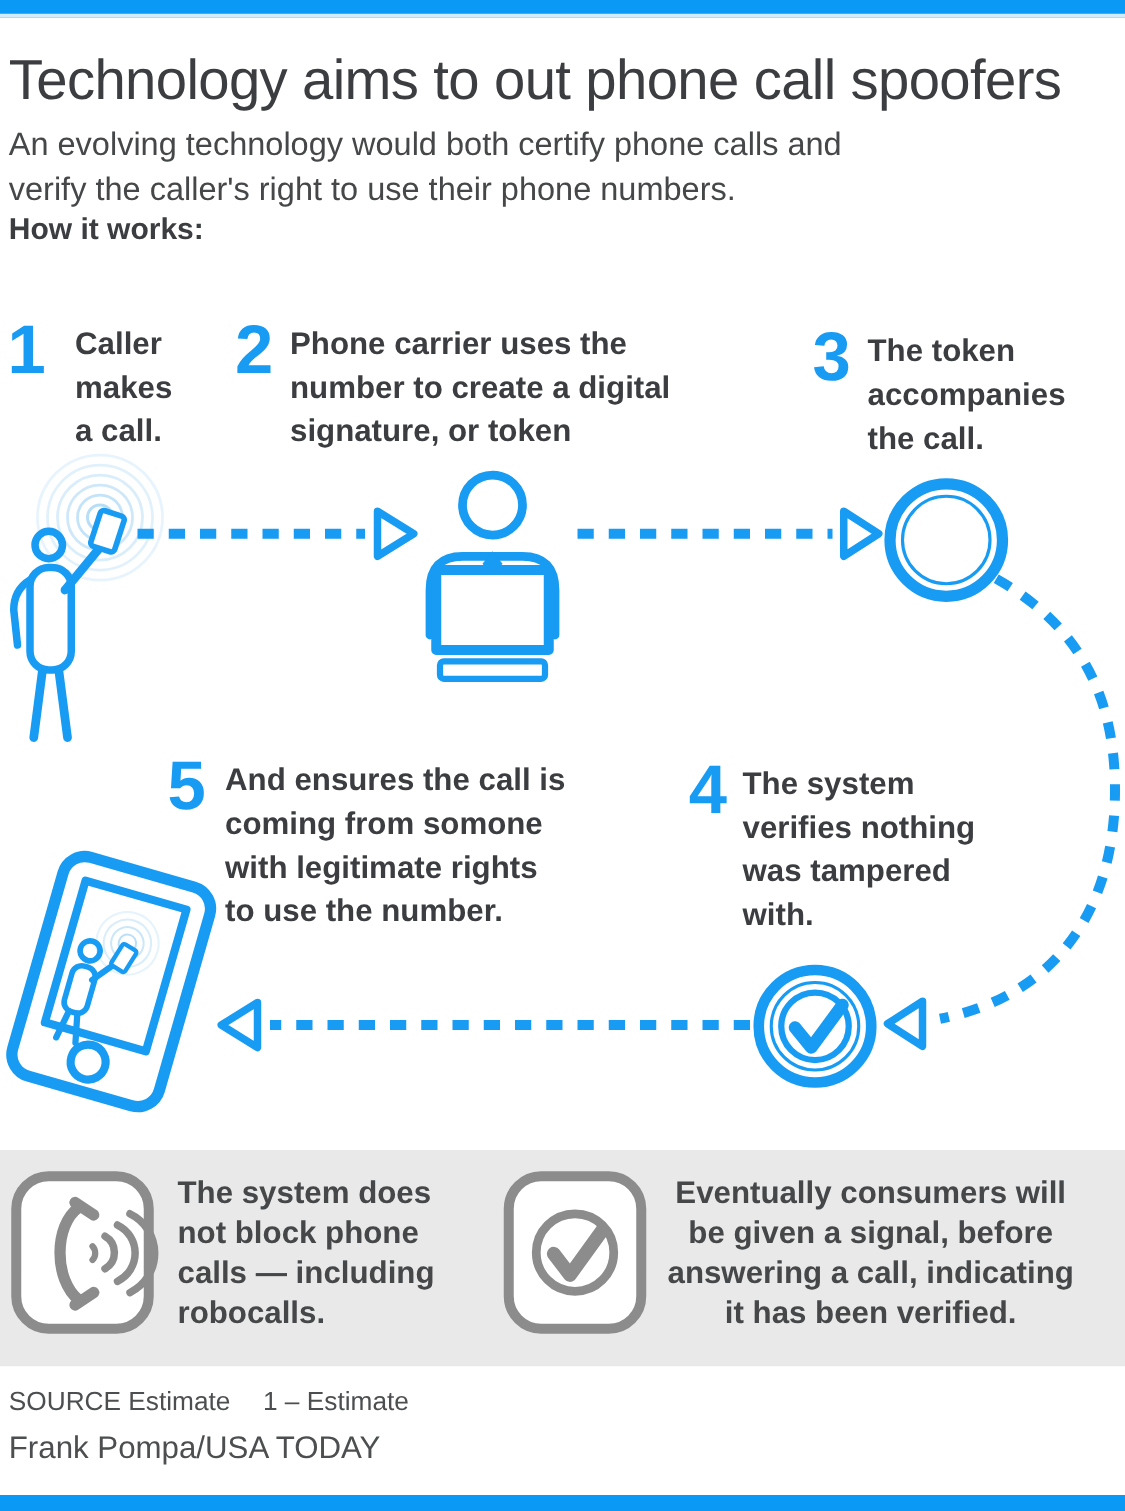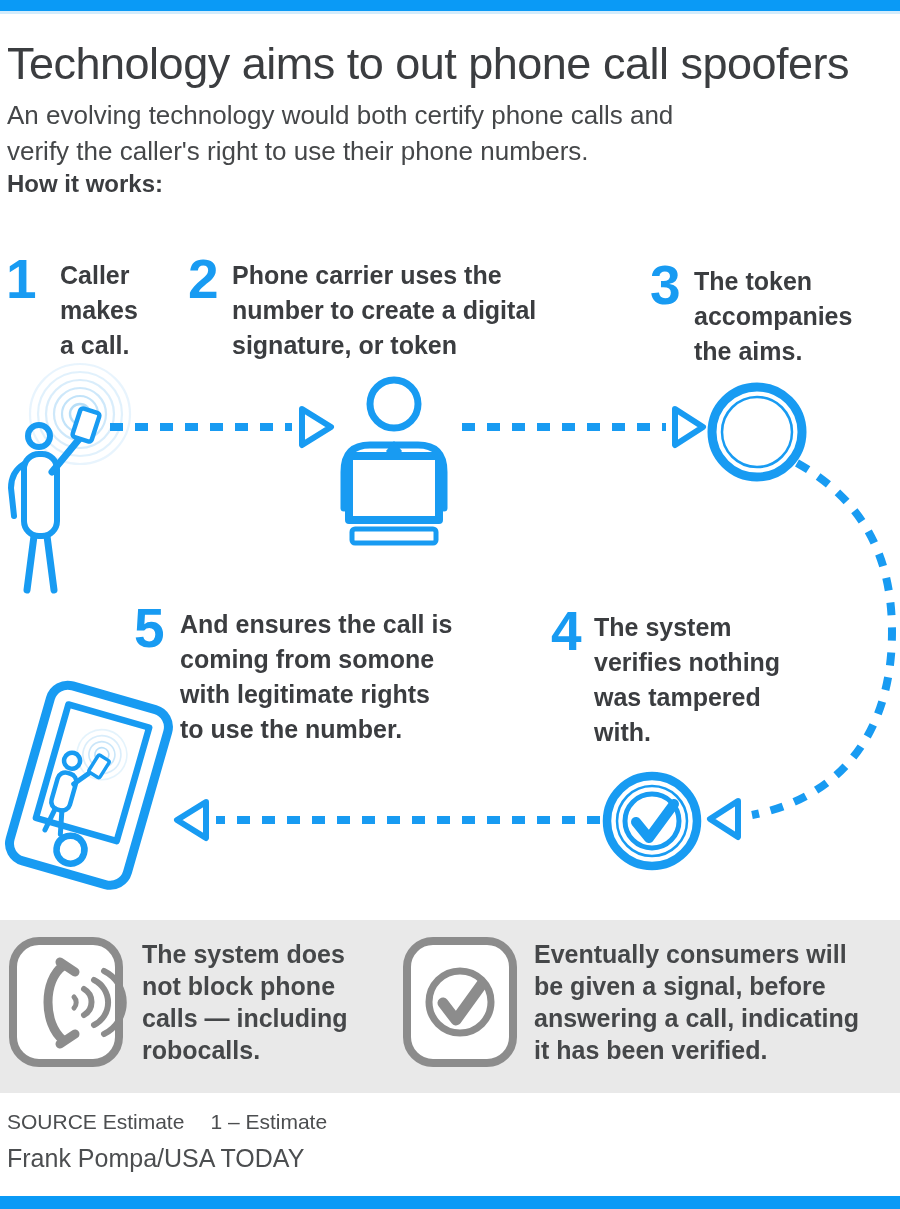--- a/index.html
+++ b/index.html
@@ -17,21 +17,21 @@
   .step-num{font-size:55px;font-weight:700;color:var(--accent-blue);line-height:1;z-index:2;}
   .step-text{font-size:25px;font-weight:700;color:var(--dark-text);line-height:35px;z-index:2;}
   #step1-num{left:6px;top:252px;}   #step1-text{left:44px;top:258px;margin-left:16px;}
   #step2-num{left:188px;top:252px;} #step2-text{left:232px;top:258px;}
   #step3-num{left:650px;top:258px;} #step3-text{left:694px;top:264px;}
   #step5-num{left:134px;top:601px;} #step5-text{left:180px;top:607px;}
   #step4-num{left:551px;top:604px;} #step4-text{left:594px;top:610px;}
   #notes-panel{left:0;top:920px;width:900px;height:173px;background:var(--panel-bg);z-index:0;}
   .note-text{font-size:25px;font-weight:700;color:var(--body-text);line-height:32px;z-index:2;}
   #note1-text{left:142px;top:938px;}
-  #note2-text{left:534px;top:938px;}
+  #note2-text{left:534px;top:938px;text-align:center;}
   #source-line{left:7px;top:1110px;font-size:21px;color:var(--source-text);z-index:2;}
   #source-line .gap{display:inline-block;width:26px;}
   #credit-line{left:7px;top:1144px;font-size:25px;color:var(--source-text);z-index:2;}
   #artwork{left:0;top:0;z-index:1;}
   .st-b{stroke:var(--accent-blue);fill:none;stroke-linecap:round;stroke-linejoin:round;}
   .f-b{fill:var(--accent-blue);}
   .st-g{stroke:var(--gray-icon);fill:none;stroke-linecap:round;stroke-linejoin:round;}
   .dash{stroke-dasharray:13 12;stroke-linecap:butt;}
   .ahead{fill:#fff;stroke:var(--accent-blue);stroke-width:6;stroke-linejoin:round;}
   .ripple{stroke:var(--ripple);fill:none;}
@@ -51,21 +51,21 @@
 <div class="abs step-text pre" id="step1-text">Caller
 makes
 a call.</div>
 <div class="abs step-num" id="step2-num">2</div>
 <div class="abs step-text pre" id="step2-text">Phone carrier uses the
 number to create a digital
 signature, or token</div>
 <div class="abs step-num" id="step3-num">3</div>
 <div class="abs step-text pre" id="step3-text">The token
 accompanies
-the aims.</div>
+the call.</div>
 <div class="abs step-num" id="step4-num">4</div>
 <div class="abs step-text pre" id="step4-text">The system
 verifies nothing
 was tampered
 with.</div>
 <div class="abs step-num" id="step5-num">5</div>
 <div class="abs step-text pre" id="step5-text">And ensures the call is
 coming from somone
 with legitimate rights
 to use the number.</div>

